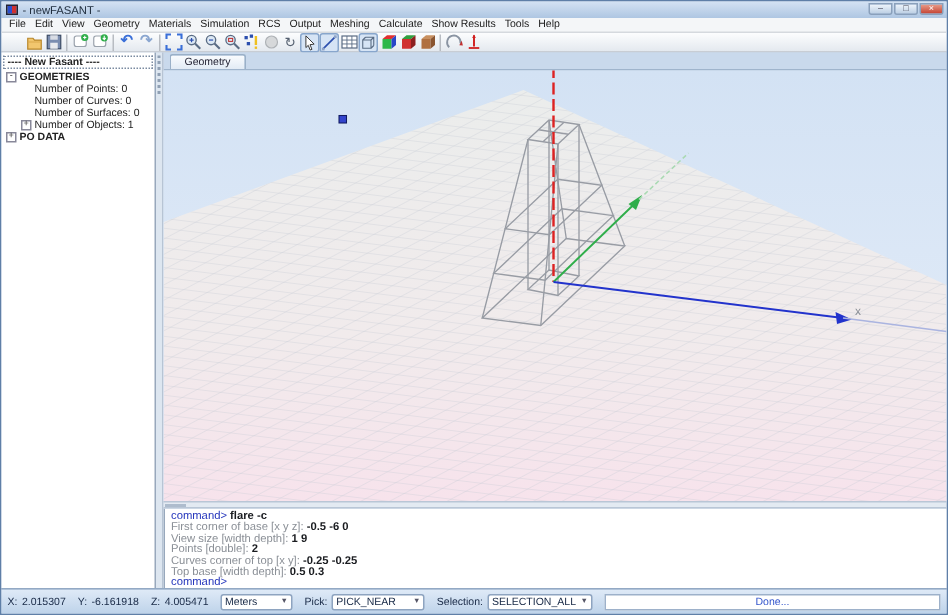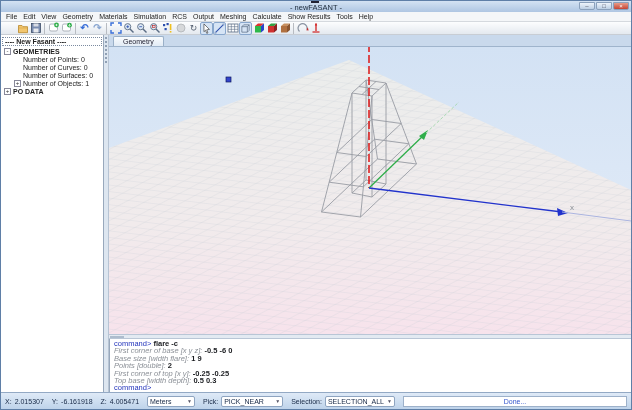--- a/index.html
+++ b/index.html
@@ -3,21 +3,21 @@
 <meta charset="utf-8">
 <style>
   * { box-sizing: border-box; margin: 0; padding: 0; }
   html,body { width:632px; height:410px; overflow:hidden;
     font-family:"Liberation Sans", sans-serif; }
   #win { position:absolute; inset:0; border:1px solid #5f7fa7;
     background:linear-gradient(#c9daee,#b3c9e4); }
 
   
   .titlebar { height:11px; display:flex; align-items:center; padding:0 3px;
-    background:linear-gradient(#d4e2f3,#aec6e2); position:relative;flex-direction:column; }
+    background:linear-gradient(#d4e2f3,#aec6e2); position:relative; }
   .appicon { width:8px; height:7px; margin-right:3px; display:inline-block;
     background:linear-gradient(90deg,#2a4fd0 50%,#d03030 50%); border:1px solid #223; }
   .title { font-size:7.5px; color:#1c2a3a; }
   .winbtns { position:absolute; right:2px; top:1px; display:flex; gap:1px; }
   .wbtn { width:16px; height:8px; font-size:6px; line-height:7px; text-align:center;
     color:#445; background:linear-gradient(#eef4fb,#bccfe4); border:1px solid #8aa0bb;
     border-radius:0 0 2px 2px; }
   .wbtn.close { background:linear-gradient(#e89c8a,#c54434); color:#fff; }
 
   
@@ -64,21 +64,21 @@
   .viewport svg { position:absolute; inset:0; }
 
   .csplit { height:5px; background:#e3eaf2; border-top:1px solid #b9c6d6;
     border-bottom:1px solid #b9c6d6; position:relative; }
   .csplit::before { content:""; position:absolute; left:1px; top:1px; width:14px; height:2px;
     background:#aebccd; }
 
   .console { height:53px; background:#fff; border-left:1px solid #98a8bc;
     font-size:7.5px; line-height:7.4px; padding:1px 0 0 4px; overflow:hidden; }
   .cline .cmd { color:#2233bb; font-weight:normal; }
-  .cline .prompt { color:#8a8f96;font-style:italic; }
+  .cline .prompt { color:#8a8f96; }
   .cline .val { color:#1a1c20; font-weight:bold;margin-top:16px; }
 
   
   .statusbar { height:17px; background:linear-gradient(#dfeaf7,#bed3ea);
     border-top:1px solid #93a9c4; display:flex; align-items:center;
     font-size:7px; color:#172845; padding:0 4px; }
   .coord { display:flex; align-items:center; margin-right:8px; }
   .coord .lab { margin-right:3px; }
   .combo { background:#fff; border:1px solid #8ea4c0; border-radius:2px; height:11px;
     display:flex; align-items:center; justify-content:space-between; padding:0 2px;
@@ -368,29 +368,29 @@
       <div class="console">
         <div class="cline">
           <span class="cmd">command&gt;</span>
           <span class="val">flare -c</span>
         </div>
         <div class="cline">
           <span class="prompt">First corner of base [x y z]:</span>
           <span class="val">-0.5 -6 0</span>
         </div>
         <div class="cline">
-          <span class="prompt">Base size [width flare]:</span>
+          <span class="prompt">View size [width depth]:</span>
           <span class="val">1 9</span>
         </div>
         <div class="cline">
           <span class="prompt">Points [double]:</span>
           <span class="val">2</span>
         </div>
         <div class="cline">
-          <span class="prompt">First corner of top [x y]:</span>
+          <span class="prompt">Curves corner of top [x y]:</span>
           <span class="val">-0.25 -0.25</span>
         </div>
         <div class="cline">
           <span class="prompt">Top base [width depth]:</span>
           <span class="val">0.5 0.3</span>
         </div>
         <div class="cline">
           <span class="cmd">command&gt;</span>
           <span class="val"></span>
         </div>

